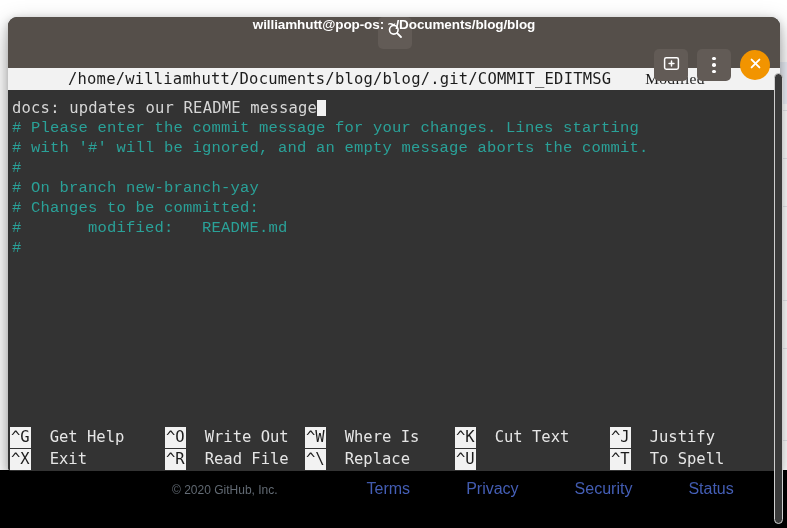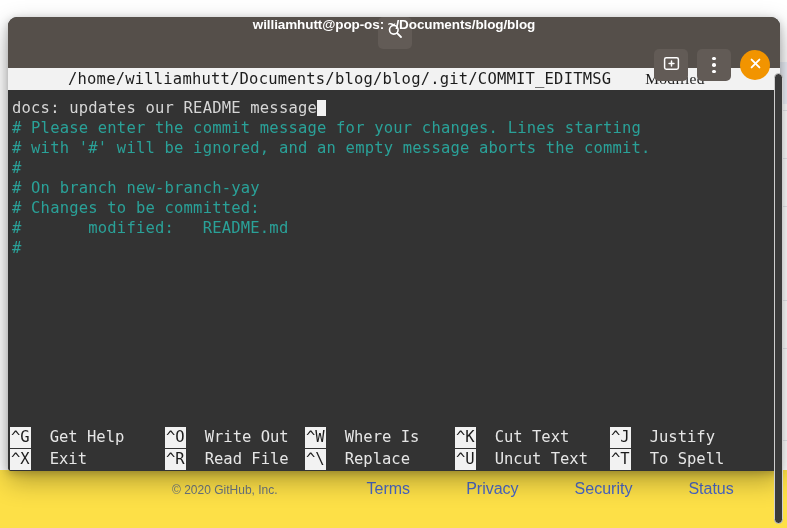--- a/index.html
+++ b/index.html
@@ -51,21 +51,21 @@
     background: #e9e9ee;
     box-shadow: 0 0 0 1px #dcdce2;
   }
 
   
   #site-footer {
     position: absolute;
     left: 0; right: 0;
     bottom: 0;
     height: 58px;
-    background: #fde047;
+    background: #000000;
     display: flex;
     align-items: flex-start;
     padding-top: 10px;
     box-sizing: border-box;
   }
   #site-footer .footer-inner {
     display: flex;
     align-items: baseline;
     padding-left: 172px;
   }
@@ -173,21 +173,21 @@
   #nano-titlebar .np-state { margin-left: 34px; font-family: Liberation Serif, serif; }
 
   #nano-body {
     padding: 8px 0 0 4px;
     color: #d6d6d6;
     height: 330px;
     box-sizing: border-box;
     overflow: hidden;
   }
   .nline { white-space: pre; height: 20px; letter-spacing: 0.2px;}
-  .nline.comment { color: #2aa198; }
+  .nline.comment { color: #2aa198; font-family: Liberation Mono, monospace; }
   .cursor {
     display: inline-block;
     width: 9px;
     height: 16px;
     background: #f2f2f2;
     vertical-align: -3px;
   }
 
   
   #nano-shortcuts {
@@ -370,21 +370,20 @@
         </div>
       </div>
 
       <div class="sc-col" style="width:155px">
         <div class="sc-row">
           <span class="sc-key">^K</span>
           <span class="sc-label">Cut Text</span>
         </div>
         <div class="sc-row">
           <span class="sc-key">^U</span>
-          <span class="sc-label">Uncut Text</span>
         </div>
       </div>
 
       <div class="sc-col" style="width:140px">
         <div class="sc-row">
           <span class="sc-key">^J</span>
           <span class="sc-label">Justify</span>
         </div>
         <div class="sc-row">
           <span class="sc-key">^T</span>

